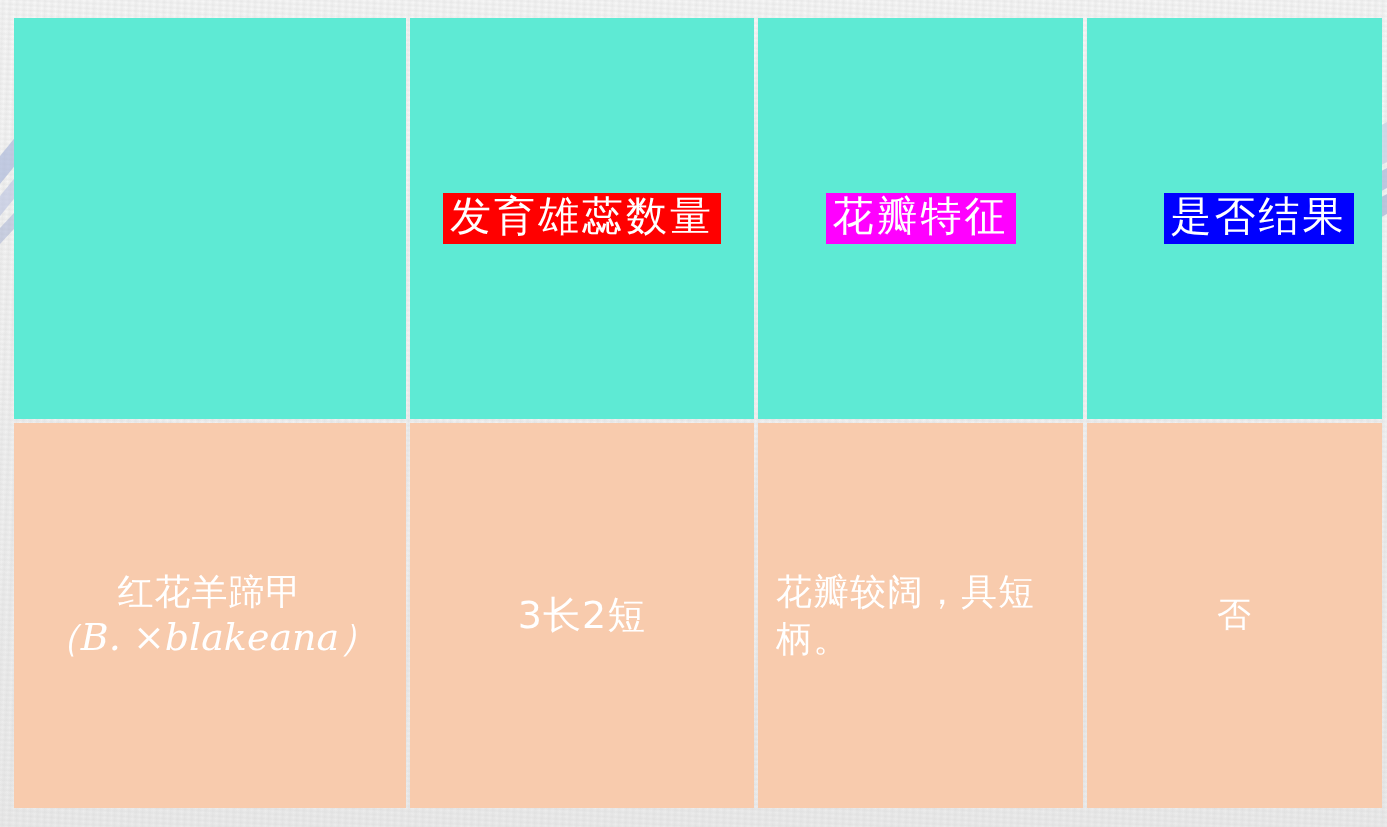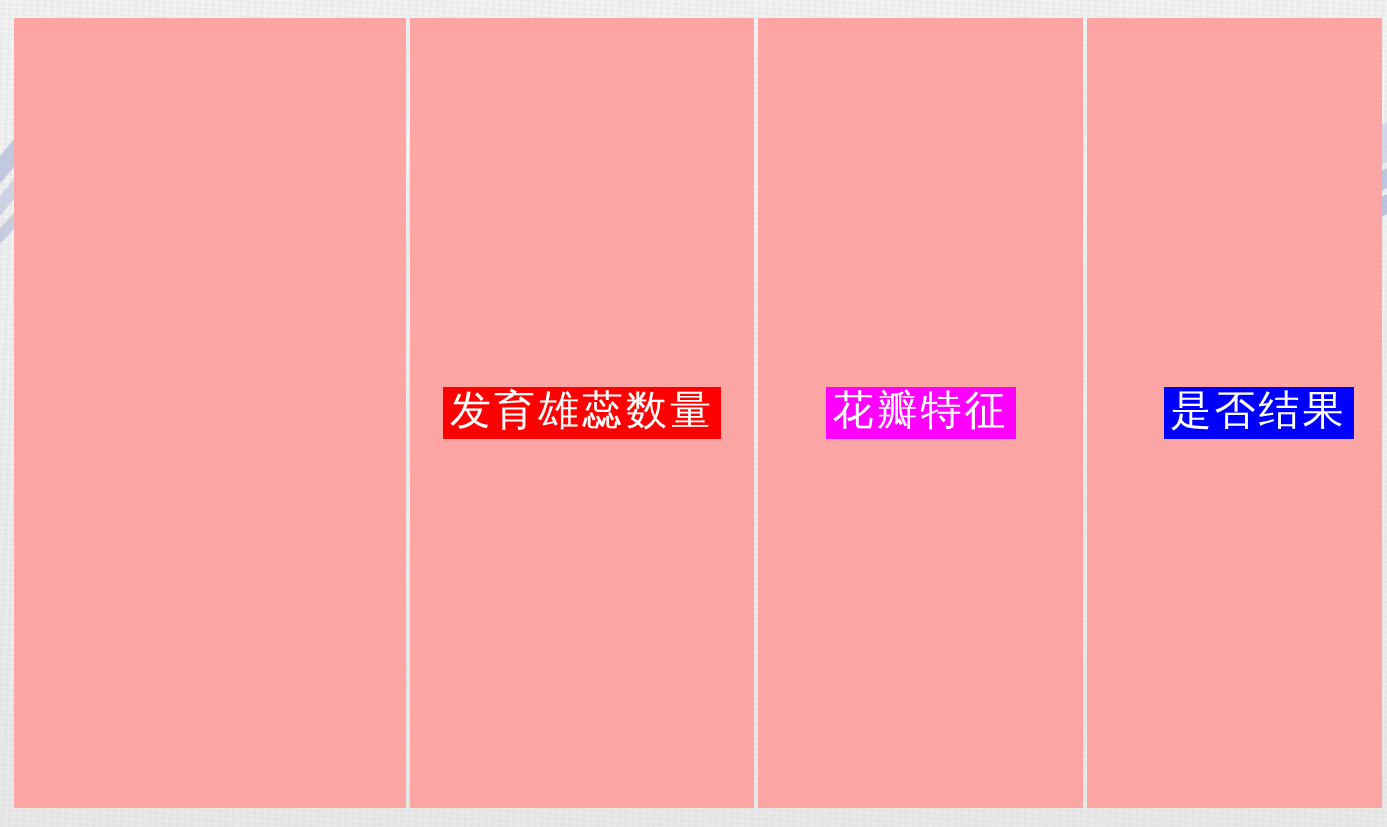--- a/index.html
+++ b/index.html
@@ -72,21 +72,21 @@
     font-weight: normal;
   }
 
   
   col.c1 { width: 392px; }
   col.c2 { width: 344px; }
   col.c3 { width: 325px; }
   col.c4 { width: 295px; }
 
   
-  tr.head td { background: #fca5a5; height: 208px; }
+  tr.head td { background: #5eead4; height: 208px; }
 
   .hl {
     display: inline-block;
     padding: 2px 7px 6px 7px;
     line-height: 1.05;
     font-family: "DejaVu Sans", "Liberation Sans", sans-serif;
     font-size: 41px;
     letter-spacing: 3px;
     color: #ffffff;
     white-space: nowrap;
@@ -176,18 +176,35 @@
           </td>
           <td>
             <span class="hl hl-magenta">花瓣特征</span>
           </td>
           <td>
             <span class="hl hl-blue">是否结果</span>
           </td>
         </tr>
 
 
+        <tr class="r2">
+          <td>
+            <span class="species">
+              <span class="cn">红花羊蹄甲</span>
+              <span class="latin">（B. ×blakeana）</span>
+            </span>
+          </td>
+          <td>
+            <span class="count">3长2短</span>
+          </td>
+          <td>
+            <span class="petal">花瓣较阔，具短柄。</span>
+          </td>
+          <td>
+            <span class="yesno">否</span>
+          </td>
+        </tr>
 
 
       </tbody>
     </table>
   </div>
 </div>
 
 </body></html>

